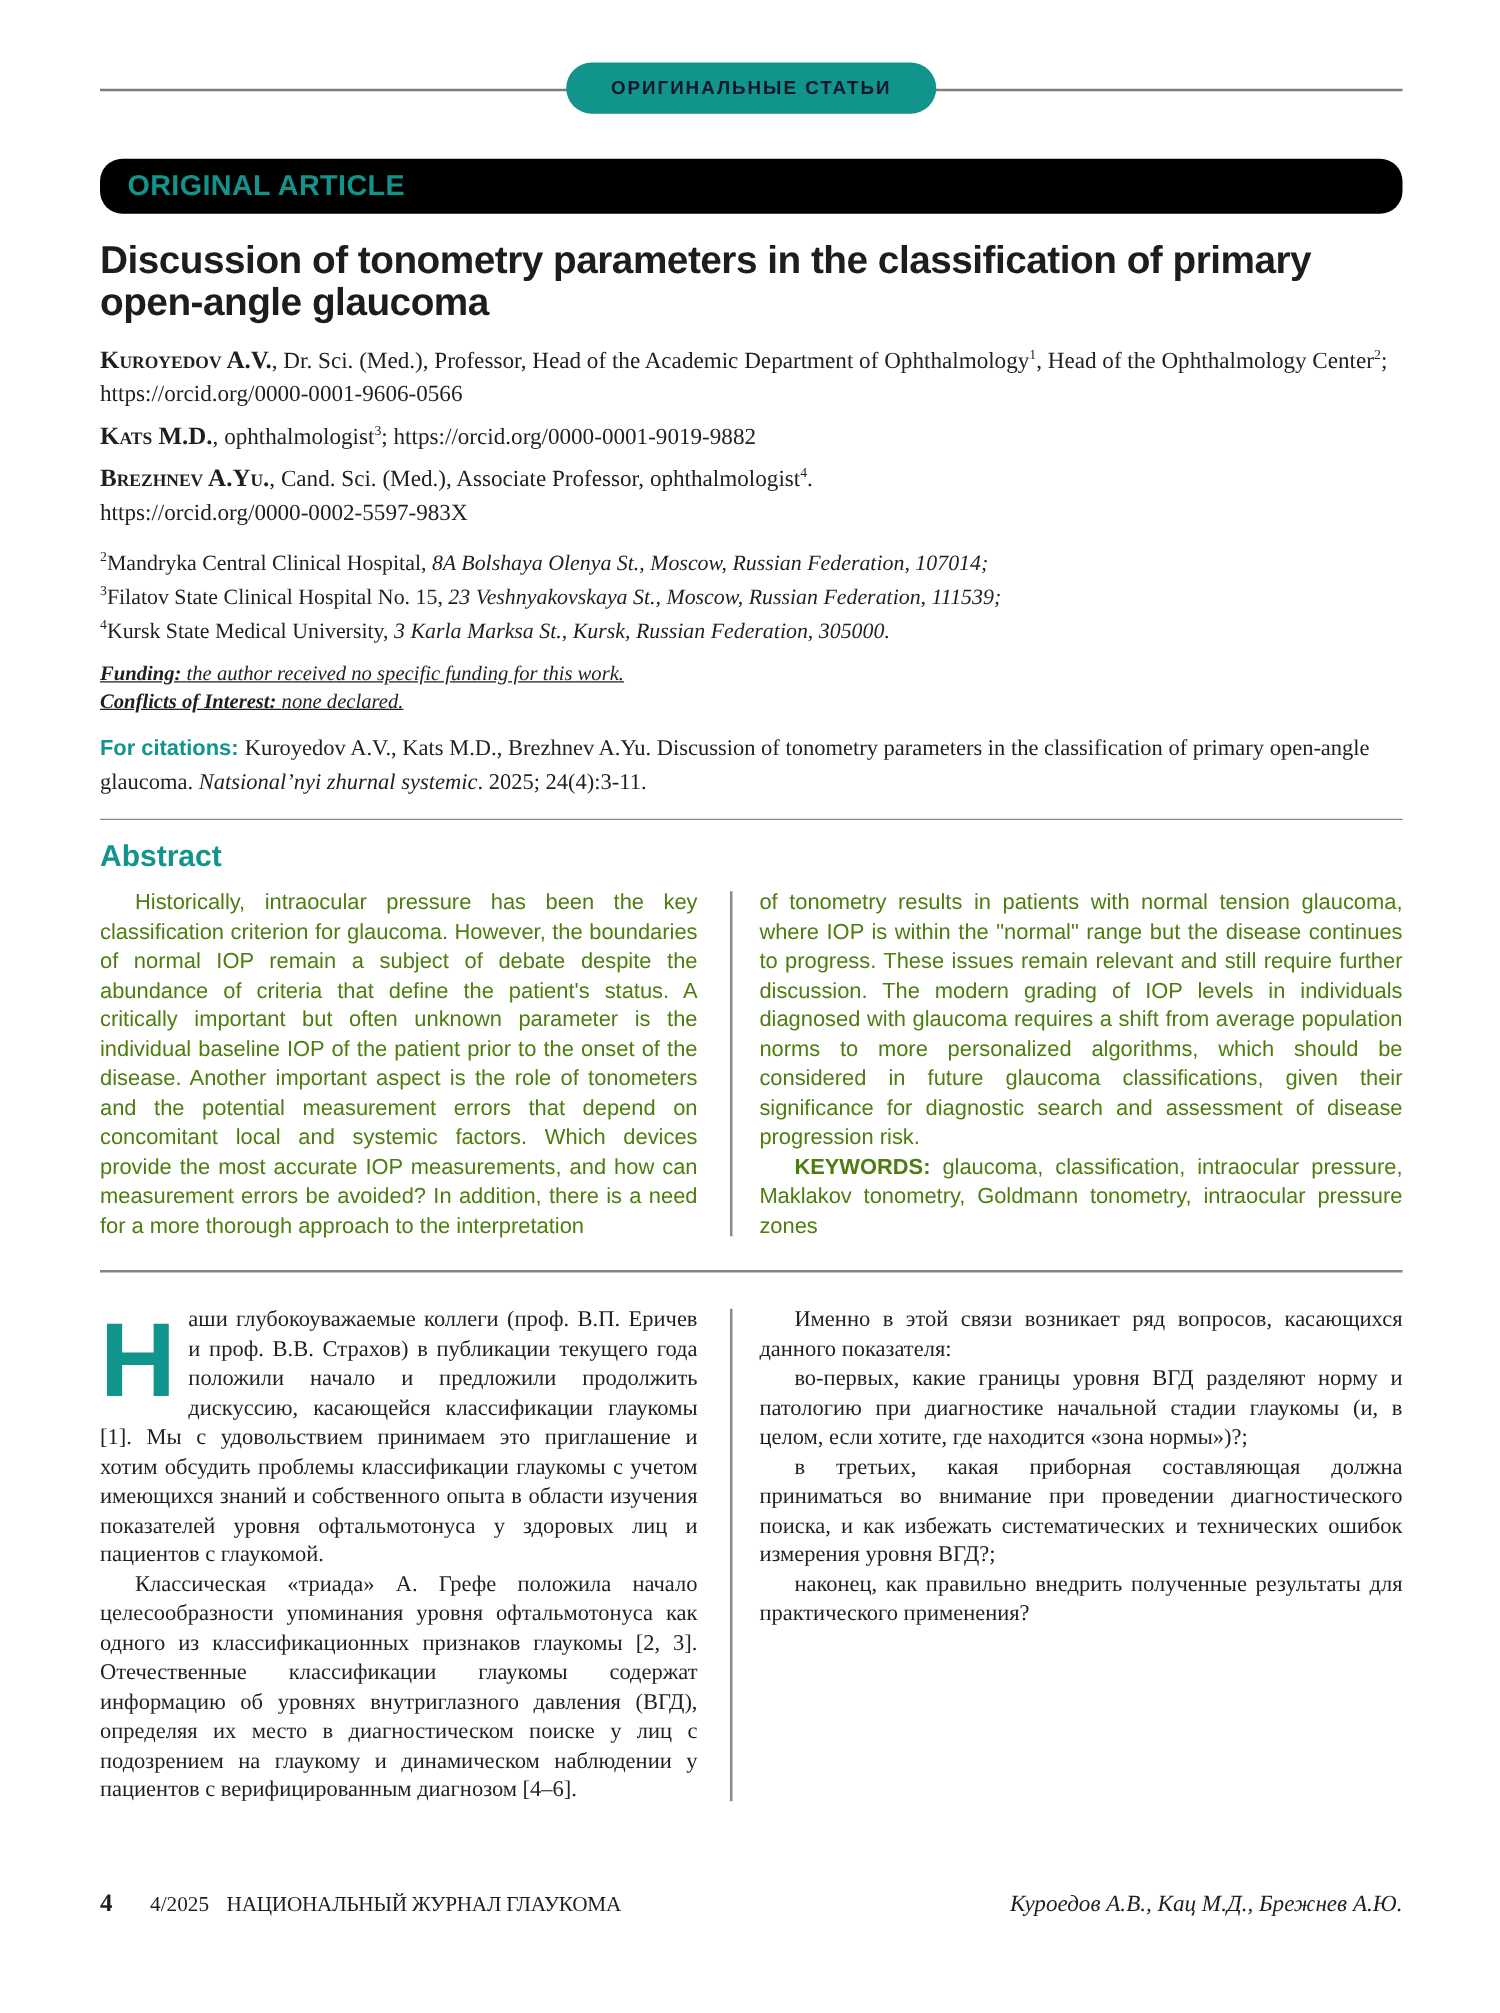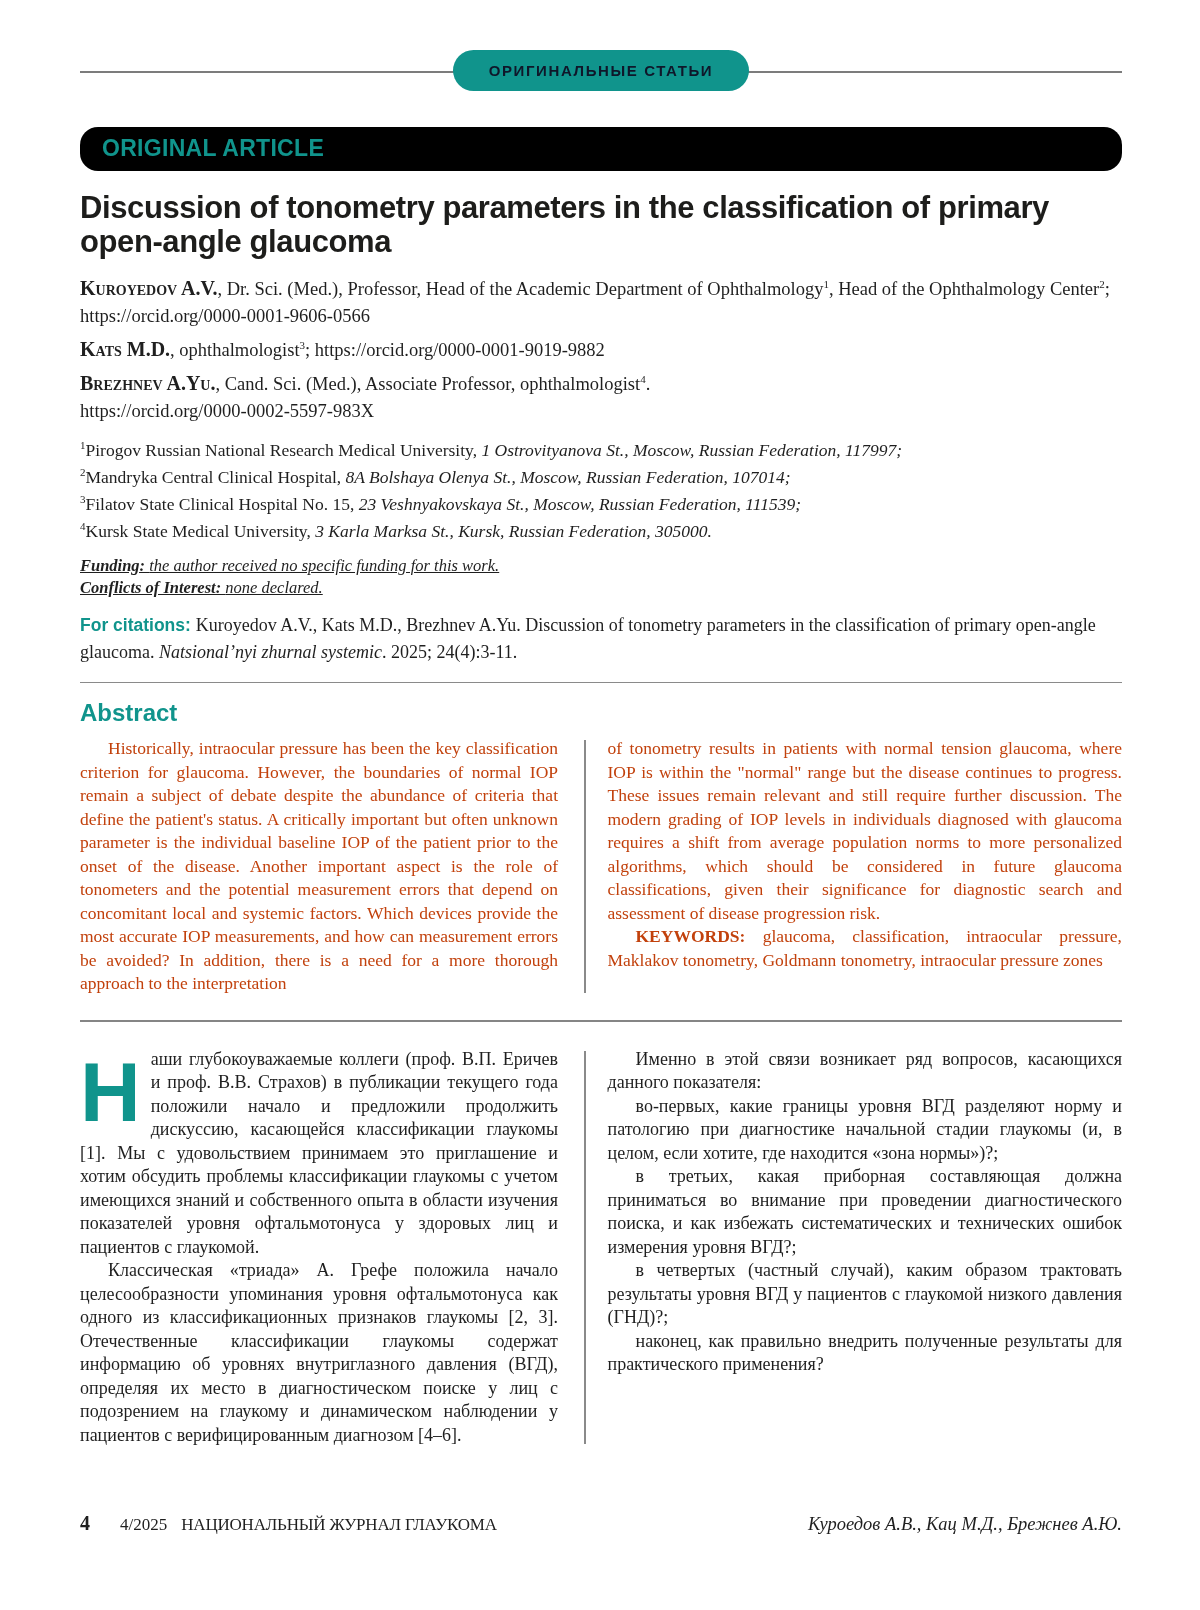--- a/index.html
+++ b/index.html
@@ -44,22 +44,22 @@
 
   .rule { border:none; margin:16px 0 0; border-top:1.5px solid #8a8a8a; }
   .rule.thick { border-top:2px solid #858585; margin-top:24px; }
 
   
   .abstract-heading { margin:16px 0 0; color:#10948c; font-family:"Liberation Sans", sans-serif; font-weight:bold; font-size:24px; }
   .two-col { display:flex; margin-top:10px; }
   .col-left { width:478px; flex:none; }
   .col-divider { flex:none; width:1.5px; background:#8a8a8a; margin:3px 22px 3px 26px; }
   .col-right { flex:1; }
-  .abs-p { margin:0; font-family:Liberation Serif, serif; font-size:17.5px; line-height:23.5px;
-    text-align:justify; color:#c2410c; hyphens:auto; }
+  .abs-p { margin:0; font-family:Liberation Sans, sans-serif; font-size:17.5px; line-height:23.5px;
+    text-align:justify; color:#4d7c0f; hyphens:auto; }
   .indent { text-indent:28px; }
   .kw-label { font-weight:bold; }
 
   
   .body-cols { margin-top:26px; }
   .body-p { margin:0; font-size:18px; line-height:23.5px; text-align:justify; color:#1f1f1f; hyphens:auto; }
   .dropcap { float:left; color:#10948c; font-family:"Liberation Sans", sans-serif; font-weight:bold;
     font-size:84px; line-height:76px; margin:6px 10px 0 0; }
 
   
@@ -86,21 +86,20 @@
 
   <h1 class="article-title">Discussion of tonometry parameters in the classification of primary open-angle glaucoma</h1>
 
   <div class="authors">
     <p class="author"><span class="author-name">Kuroyedov A.V.</span><span>, Dr. Sci. (Med.), Professor, Head of the Academic Department of Ophthalmology</span><sup>1</sup><span>, Head of the Ophthalmology Center</span><sup>2</sup><span>; </span><span class="orcid">https://orcid.org/0000-0001-9606-0566</span></p>
     <p class="author"><span class="author-name">Kats M.D.</span><span>, ophthalmologist</span><sup>3</sup><span></span><sup></sup><span>; </span><span class="orcid">https://orcid.org/0000-0001-9019-9882</span></p>
     <p class="author"><span class="author-name">Brezhnev A.Yu.</span><span>, Cand. Sci. (Med.), Associate Professor, ophthalmologist</span><sup>4</sup><span></span><sup></sup><span>. </span><span class="orcid">https://orcid.org/0000-0002-5597-983X</span></p>
   </div>
 
   <div class="affiliations">
-    <p class="affiliation"><sup>1</sup><span>Pirogov Russian National Research Medical University, </span><em>1 Ostrovityanova St., Moscow, Russian Federation, 117997;</em></p>
     <p class="affiliation"><sup>2</sup><span>Mandryka Central Clinical Hospital, </span><em>8A Bolshaya Olenya St., Moscow, Russian Federation, 107014;</em></p>
     <p class="affiliation"><sup>3</sup><span>Filatov State Clinical Hospital No. 15, </span><em>23 Veshnyakovskaya St., Moscow, Russian Federation, 111539;</em></p>
     <p class="affiliation"><sup>4</sup><span>Kursk State Medical University, </span><em>3 Karla Marksa St., Kursk, Russian Federation, 305000.</em></p>
   </div>
 
   <div class="meta">
     <p class="meta-line"><span class="meta-label">Funding: </span><span>the author received no specific funding for this work.</span></p>
     <p class="meta-line"><span class="meta-label">Conflicts of Interest: </span><span>none declared.</span></p>
   </div>
 
@@ -126,21 +125,20 @@
   <div class="two-col body-cols" lang="ru">
     <div class="col-left">
       <p class="body-p"><span class="dropcap">Н</span><span>аши глубокоуважаемые коллеги (проф. В.П. Еричев и проф. В.В. Страхов) в публикации текущего года положили начало и предложили продолжить дискуссию, касающейся классификации глаукомы [1]. Мы с удовольствием принимаем это приглашение и хотим обсудить проблемы классификации глаукомы с учетом имеющихся знаний и собственного опыта в области изучения показателей уровня офтальмотонуса у здоровых лиц и пациентов с глаукомой.</span></p>
       <p class="body-p indent">Классическая «триада» А. Грефе положила начало целесообразности упоминания уровня офтальмотонуса как одного из классификационных признаков глаукомы [2, 3]. Отечественные классификации глаукомы содержат информацию об уровнях внутриглазного давления (ВГД), определяя их место в диагностическом поиске у лиц с подозрением на глаукому и динамическом наблюдении у пациентов с верифицированным диагнозом [4–6].</p>
     </div>
     <div class="col-divider"></div>
     <div class="col-right">
       <p class="body-p indent">Именно в этой связи возникает ряд вопросов, касающихся данного показателя:</p>
       <p class="body-p indent">во-первых, какие границы уровня ВГД разделяют норму и патологию при диагностике начальной стадии глаукомы (и, в целом, если хотите, где находится «зона нормы»)?;</p>
       <p class="body-p indent">в третьих, какая приборная составляющая должна приниматься во внимание при проведении диагностического поиска, и как избежать систематических и технических ошибок измерения уровня ВГД?;</p>
-      <p class="body-p indent">в четвертых (частный случай), каким образом трактовать результаты уровня ВГД у пациентов с глаукомой низкого давления (ГНД)?;</p>
       <p class="body-p indent">наконец, как правильно внедрить полученные результаты для практического применения?</p>
     </div>
   </div>
 
   <div class="footer">
     <div class="footer-left">
       <span class="page-num">4</span>
       <span class="issue">4/2025</span>
       <span class="journal-name">НАЦИОНАЛЬНЫЙ ЖУРНАЛ ГЛАУКОМА</span>
     </div>

